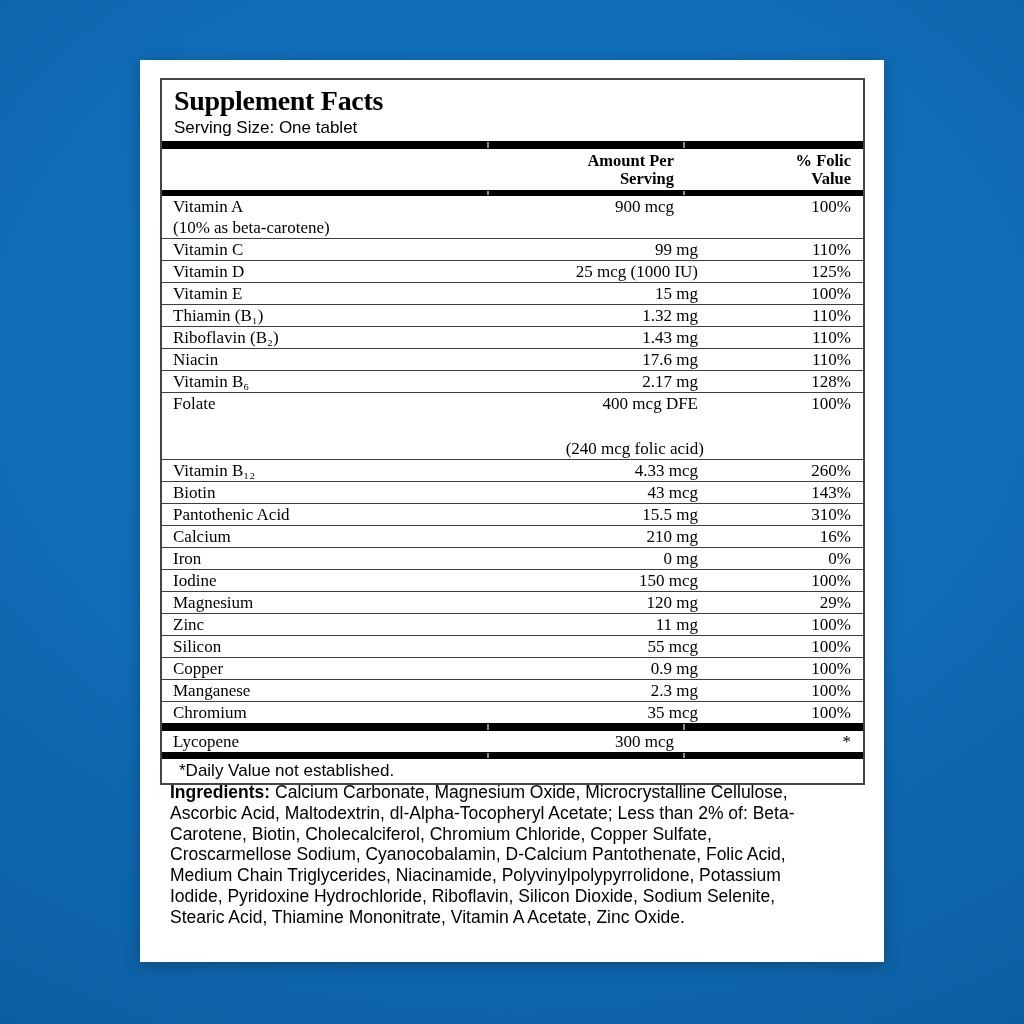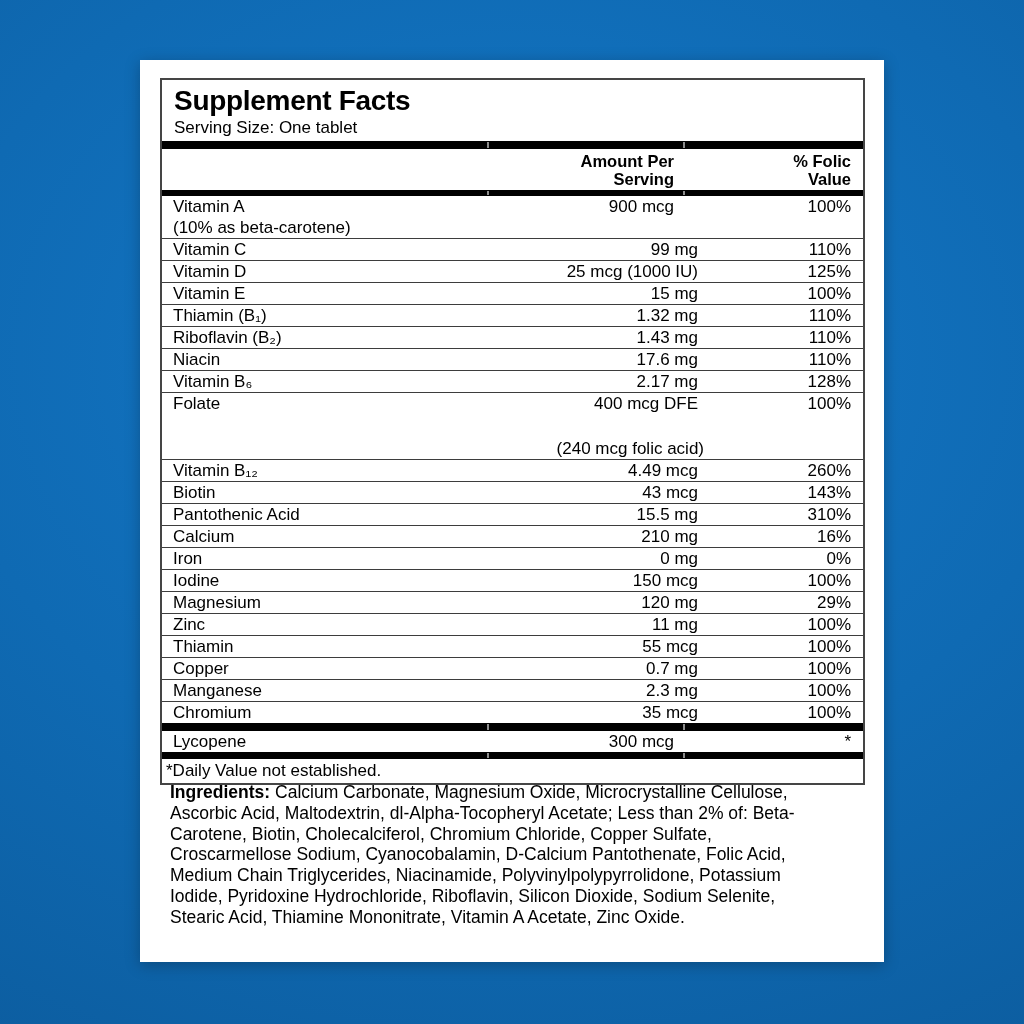--- a/index.html
+++ b/index.html
@@ -16,39 +16,39 @@
   .card{
     position:absolute;left:140px;top:60px;width:744px;height:902px;
     background:#ffffff;
     box-shadow:0 3px 14px rgba(0,0,0,.25);
   }
   .facts{
     position:absolute;left:20px;top:18px;width:705px;
     box-sizing:border-box;border:2px solid #454545;background:#fff;
   }
   .hdr{padding:4px 12px 2px 12px;}
-  .title{font-size:28px;font-weight:bold;letter-spacing:-0.3px;line-height:33px;}
+  .title{font-size:28px;font-weight:bold;letter-spacing:-0.3px;line-height:33px;font-family:Liberation Serif, serif;}
   .serving{font-size:17px;line-height:22px;}
   .bar{position:relative;background:#000;}
   .bar1{height:8px;} .bar2{height:6px;} .bar3{height:8px;} .bar4{height:7px;}
   .notch{position:absolute;top:1px;bottom:1px;width:2px;background:#8d8d8d;}
   .notch.a{left:325px;} .notch.b{left:521px;}
-  .grid{display:grid;grid-template-columns:327px 196px 1fr;}
+  .grid{display:grid;grid-template-columns:327px 196px 1fr;font-family:Liberation Serif, serif;}
   .cell{height:21px;line-height:21px;font-size:17px;white-space:nowrap;}
   .cell.name{grid-column:1;padding-left:11px;}
   .cell.amt{grid-column:2;text-align:right;padding-right:11px;}
   .cell.dv{grid-column:3;text-align:right;padding-right:12px;}
   .cell.l2{grid-row:2;}
   .cell.name.l2{}
   .cell.amt.l2{padding-right:5px;}
   .colhead{padding:3px 0 2px 0;}
   .colhead .cell{height:auto;font-weight:bold;font-size:16.5px;}
   .colhead .cell div{line-height:18px;}
   #rows-mount .nrow + .nrow{border-top:1.5px solid #3d3d3d;gap:24px;}
-  .footnote{height:24px;line-height:23px;font-size:17px;padding-left:4px;}
+  .footnote{height:24px;line-height:23px;font-size:17px;padding-left:17px;}
   .ingredients{position:absolute;left:30px;top:722px;width:700px;font-size:17.5px;}
   .ing-line{line-height:20.75px;white-space:nowrap;}
 </style>
 </head>
 <body>
 
 <div class="bg">
   <div class="card">
 
     <div class="facts">
@@ -131,21 +131,21 @@
   </div>
           <div class="nrow grid">
     <div class="cell name">Folate</div>
     <div class="cell amt">400 mcg DFE</div>
     <div class="cell dv">100%</div>
 
     <div class="cell amt l2">(240 mcg folic acid)</div>
   </div>
           <div class="nrow grid">
     <div class="cell name">Vitamin B₁₂</div>
-    <div class="cell amt">4.49 mcg</div>
+    <div class="cell amt">4.33 mcg</div>
     <div class="cell dv">260%</div>
 
   </div>
           <div class="nrow grid">
     <div class="cell name">Biotin</div>
     <div class="cell amt">43 mcg</div>
     <div class="cell dv">143%</div>
 
   </div>
           <div class="nrow grid">
@@ -178,28 +178,28 @@
     <div class="cell dv">29%</div>
 
   </div>
           <div class="nrow grid">
     <div class="cell name">Zinc</div>
     <div class="cell amt">11 mg</div>
     <div class="cell dv">100%</div>
 
   </div>
           <div class="nrow grid">
-    <div class="cell name">Thiamin</div>
+    <div class="cell name">Silicon</div>
     <div class="cell amt">55 mcg</div>
     <div class="cell dv">100%</div>
 
   </div>
           <div class="nrow grid">
     <div class="cell name">Copper</div>
-    <div class="cell amt">0.7 mg</div>
+    <div class="cell amt">0.9 mg</div>
     <div class="cell dv">100%</div>
 
   </div>
           <div class="nrow grid">
     <div class="cell name">Manganese</div>
     <div class="cell amt">2.3 mg</div>
     <div class="cell dv">100%</div>
 
   </div>
           <div class="nrow grid">

